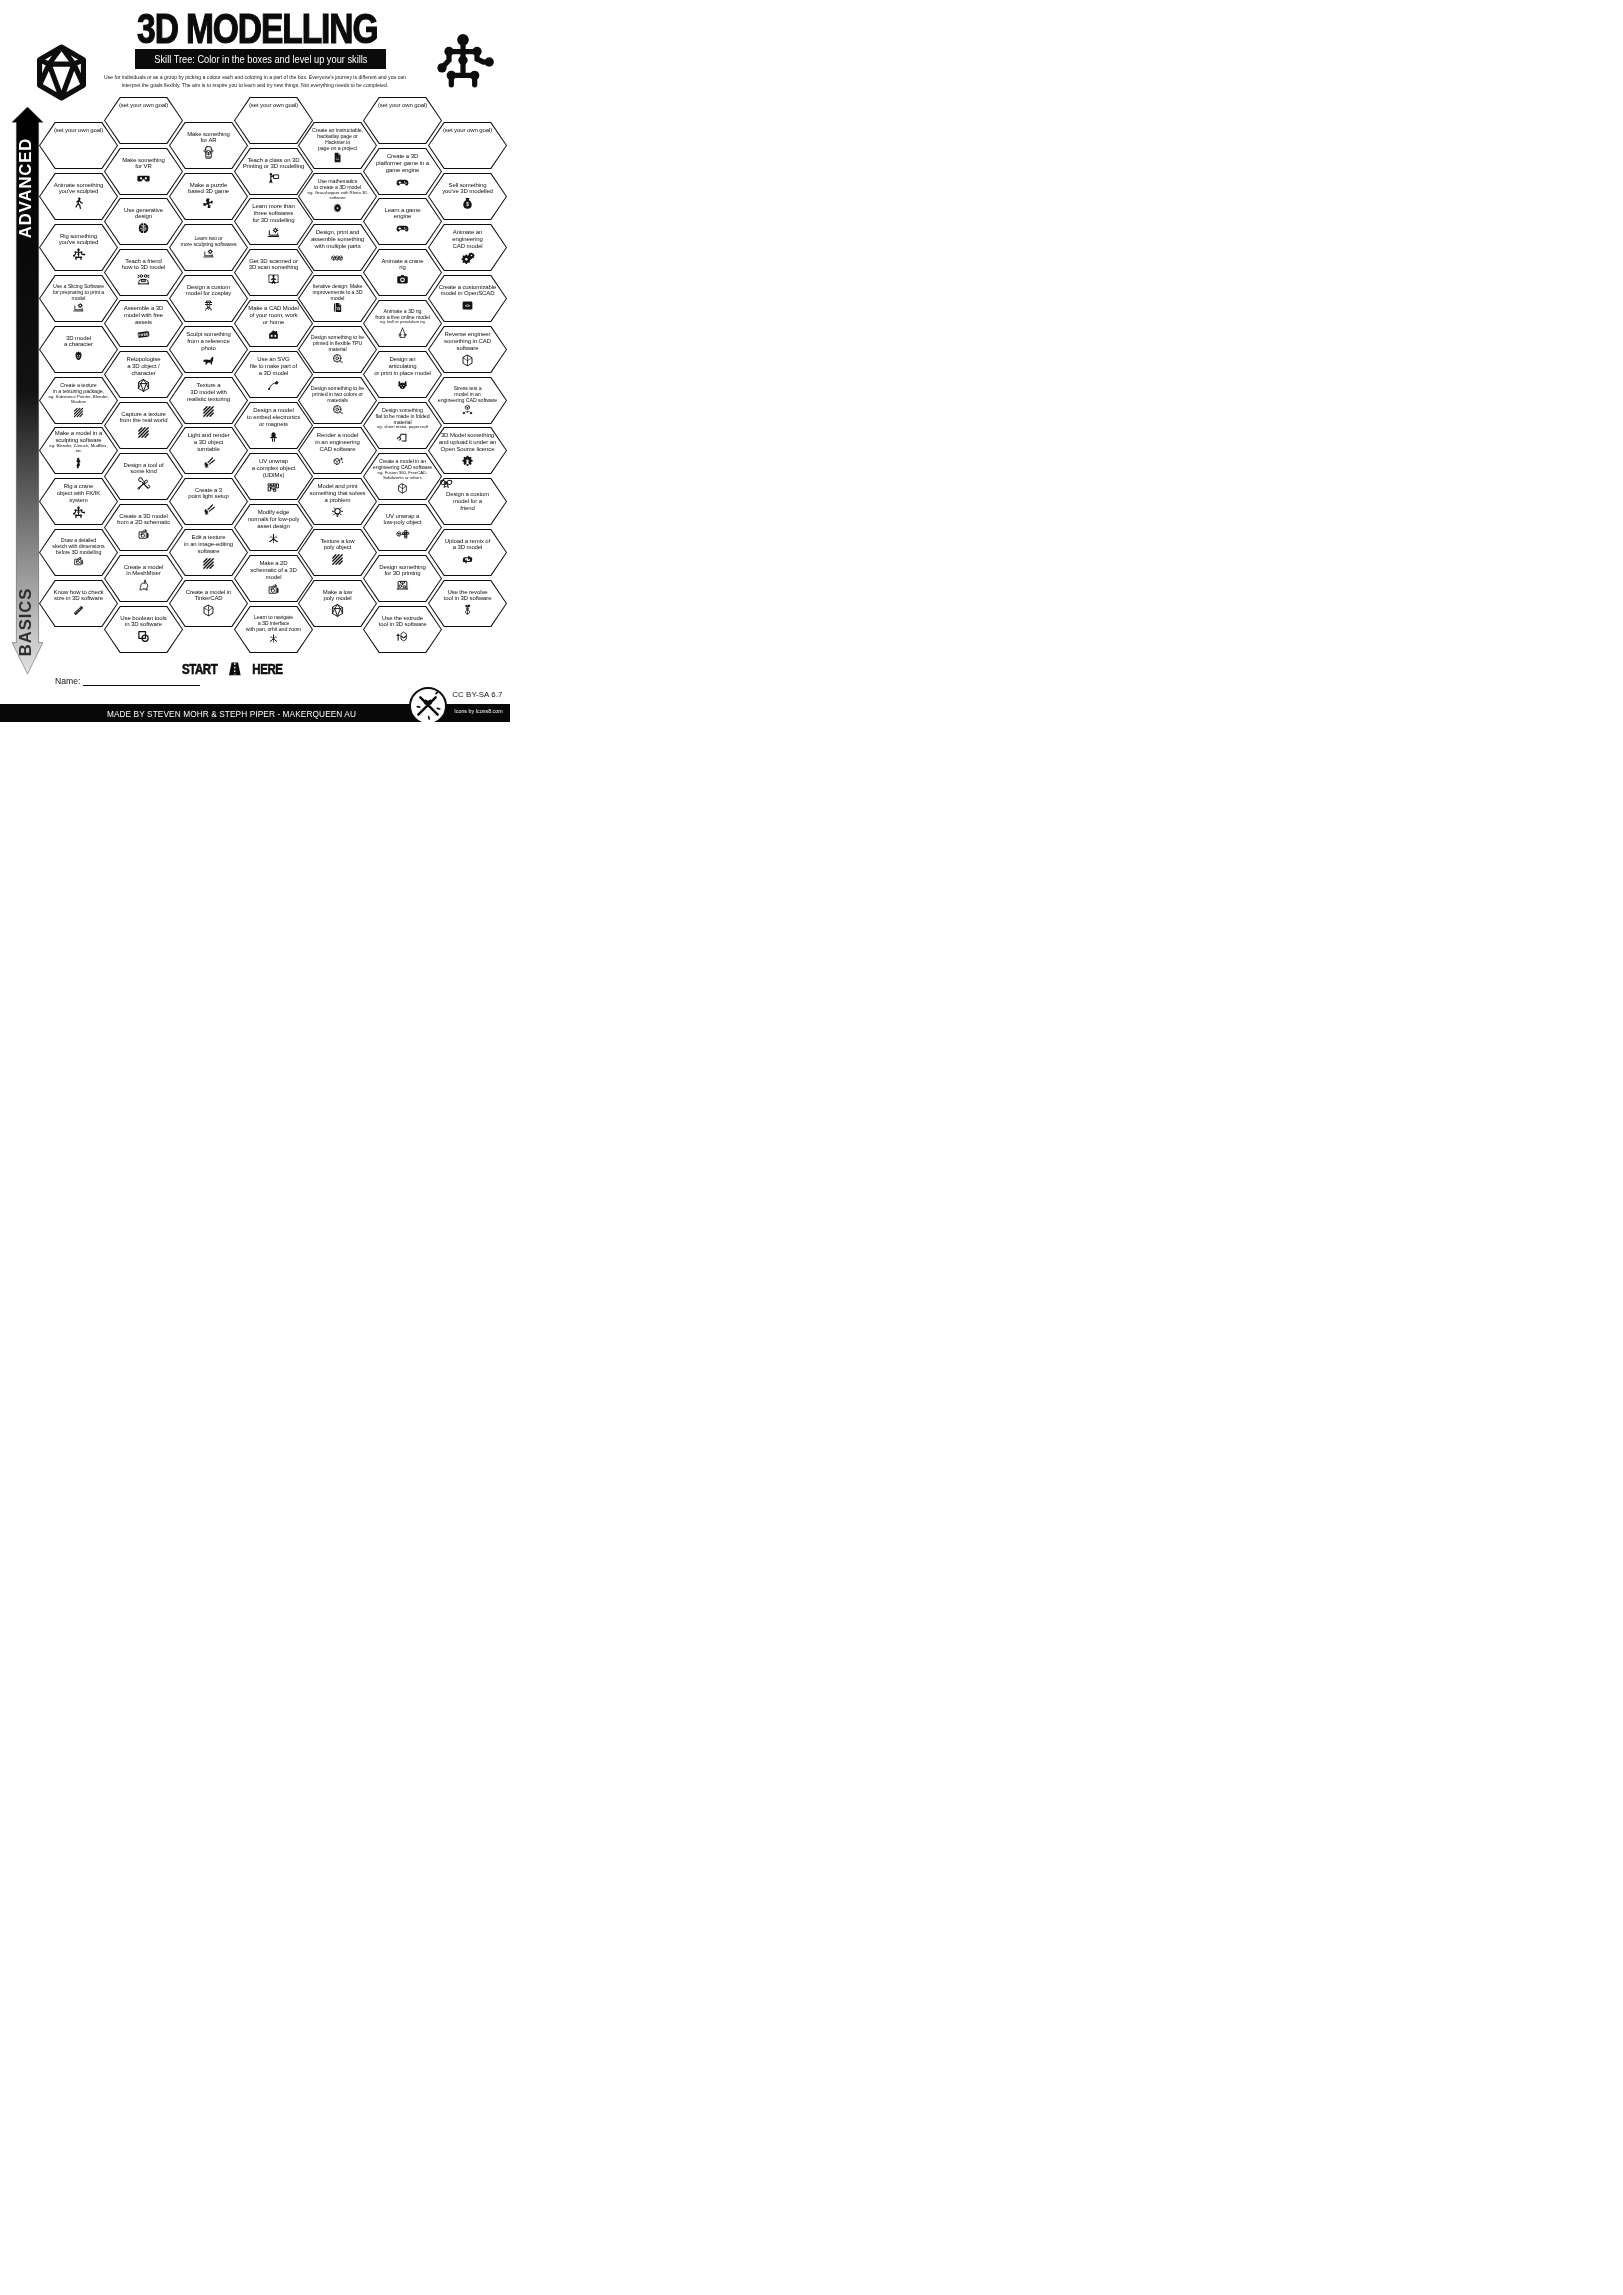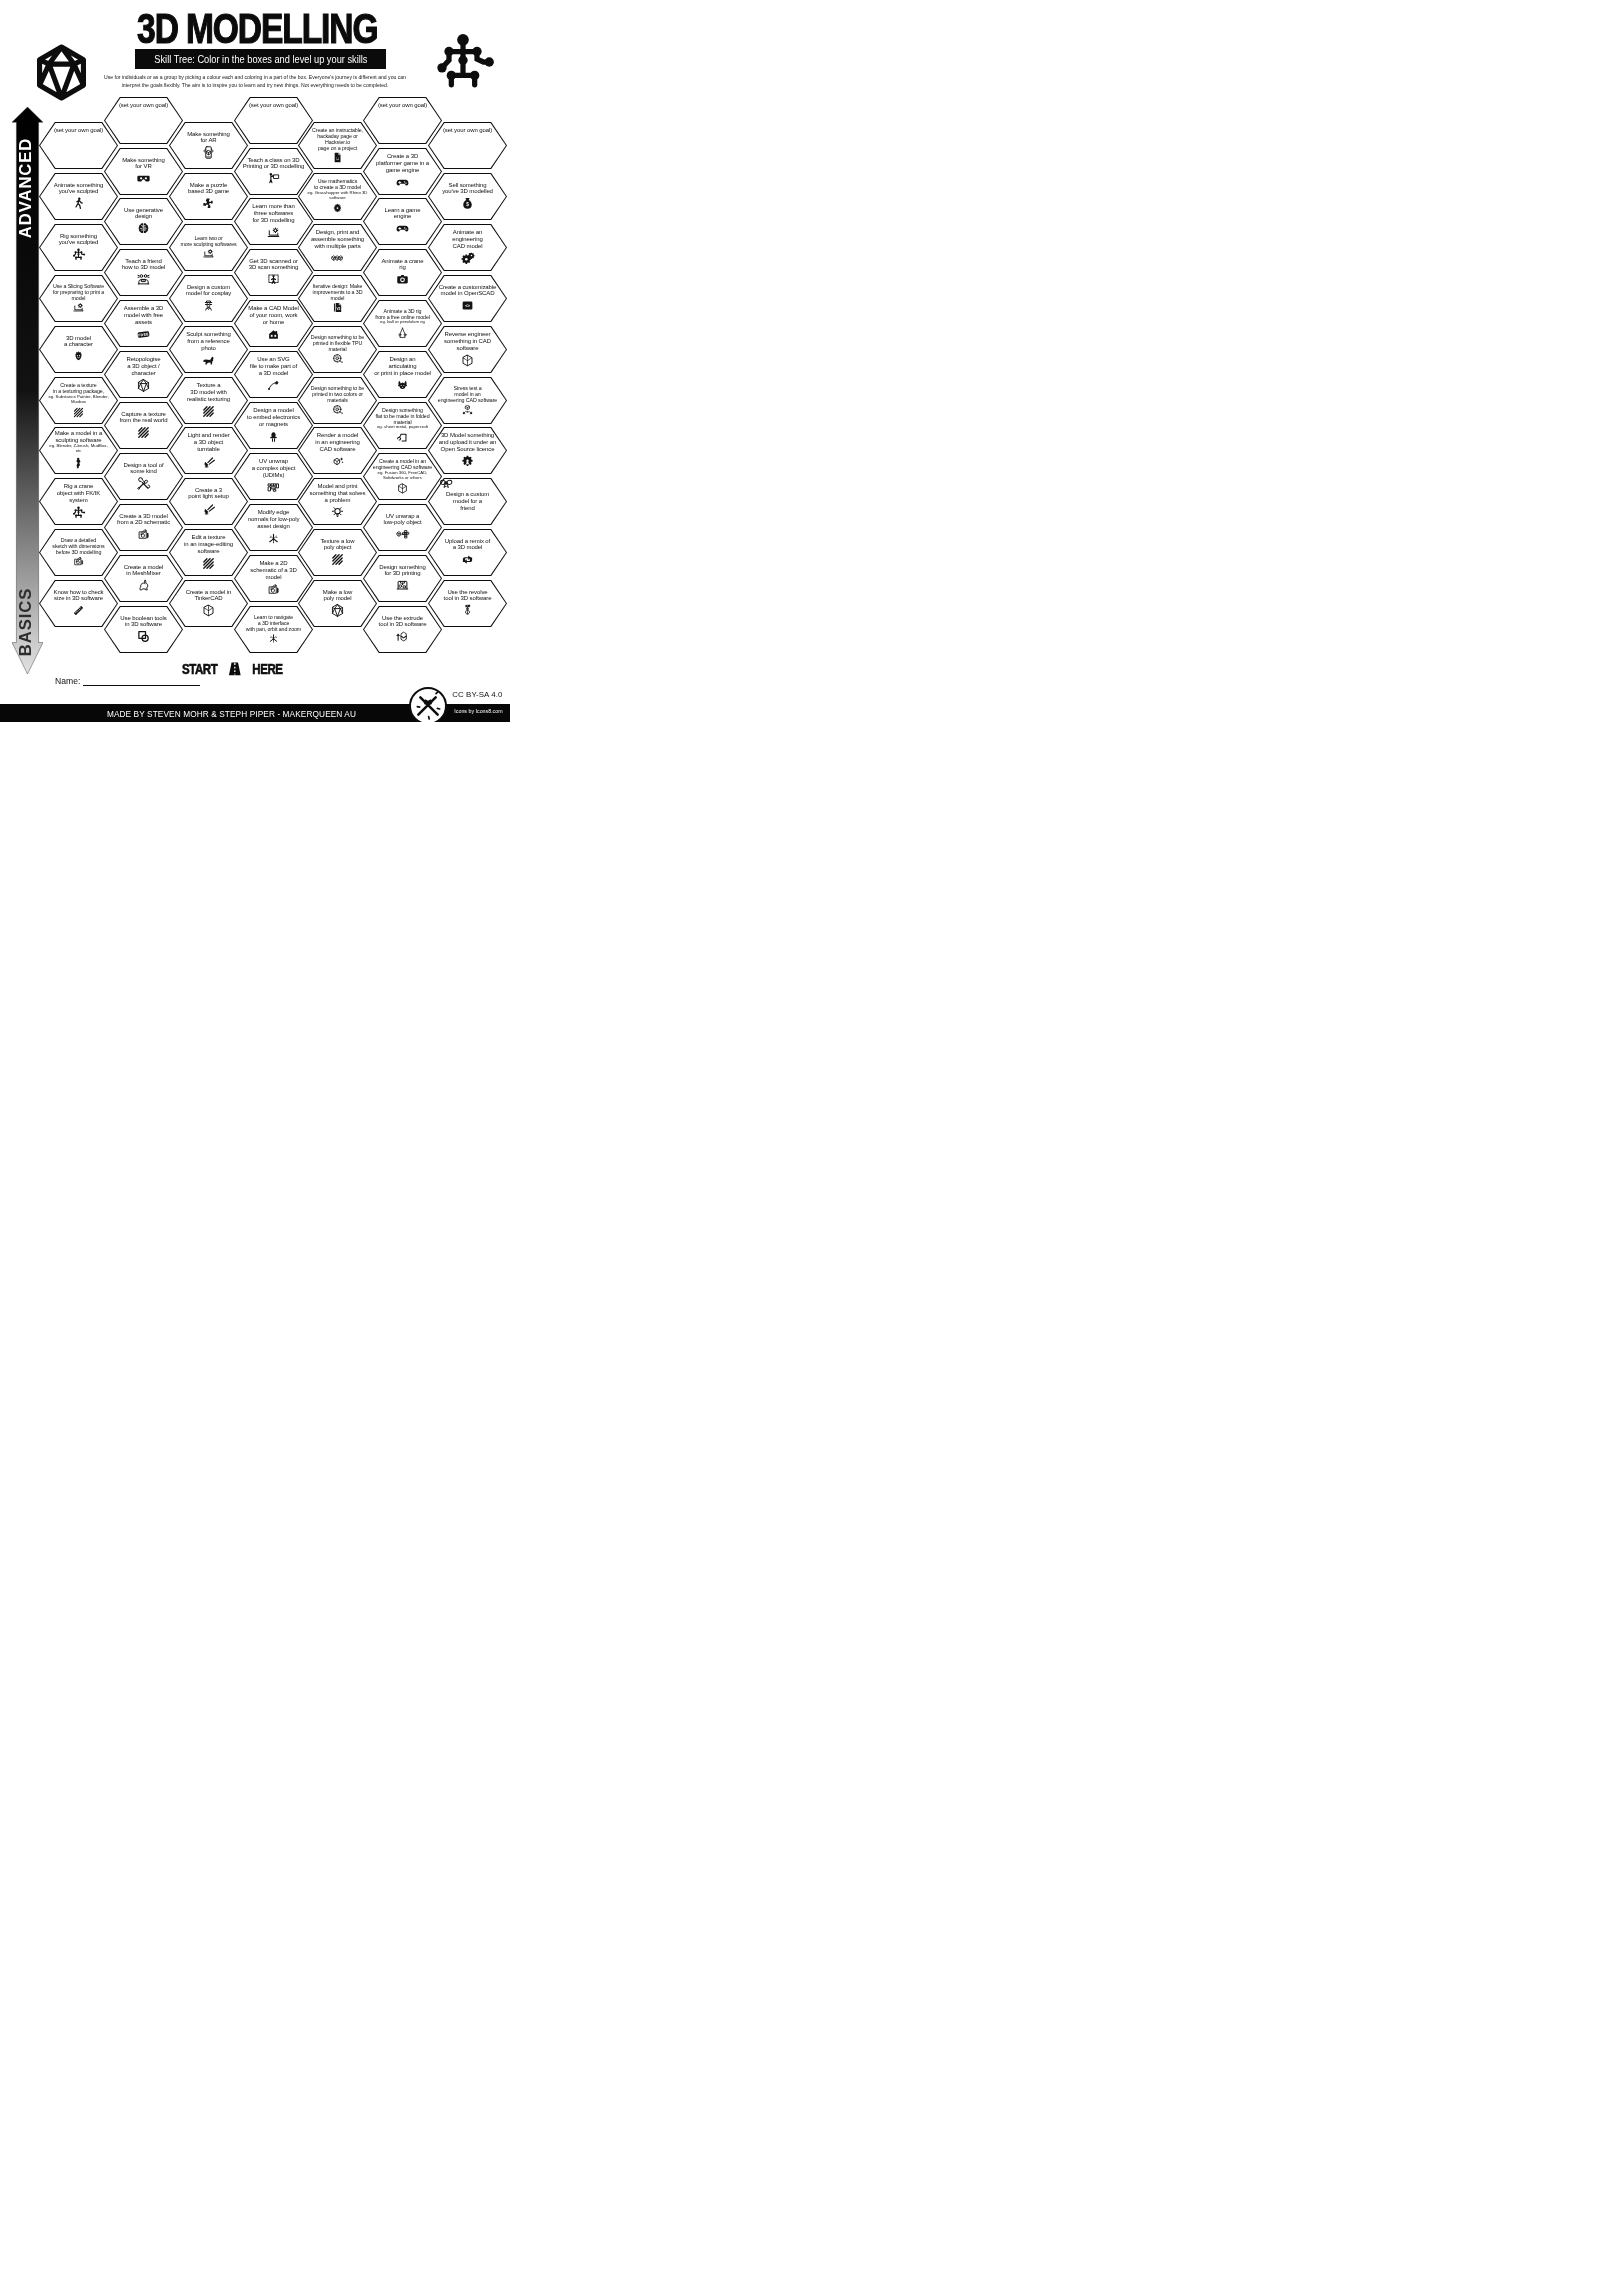--- a/index.html
+++ b/index.html
@@ -1304,17 +1304,17 @@
 
   <div class="footer-bar"></div>
   <div class="footer-credit">MADE BY STEVEN MOHR &amp; STEPH PIPER  -  MAKERQUEEN AU</div>
 
   <svg class="mq-logo" viewBox="0 0 24 24" fill="none" stroke="#0d0d0d" stroke-width="1.2" stroke-linecap="round" stroke-linejoin="round">
     <circle cx="12" cy="12" r="10.8" fill="#fff"></circle>
     <path stroke-width="1.5" d="M6.2 17.2 16.6 6.8M7.4 6.8 17.8 17.2"></path>
     <path fill="#0d0d0d" stroke="none" d="M9.4 9.8l.9-1.9 1.7.9 1.7-.9.9 1.9-.6 1.3H10z"></path>
     <path stroke-width="1" d="M17.6 13.4l1.4.4M5.6 12.4l1.4.3M12.4 18.4l.3 1.4M16.8 4.6l.9-.9"></path>
   </svg>
-  <div class="license">CC BY-SA 4.0</div>
+  <div class="license">CC BY-SA 6.7</div>
   <div class="icons-credit">Icons by Icons8.com</div>
 
 </div>
 
 
 </body></html>

